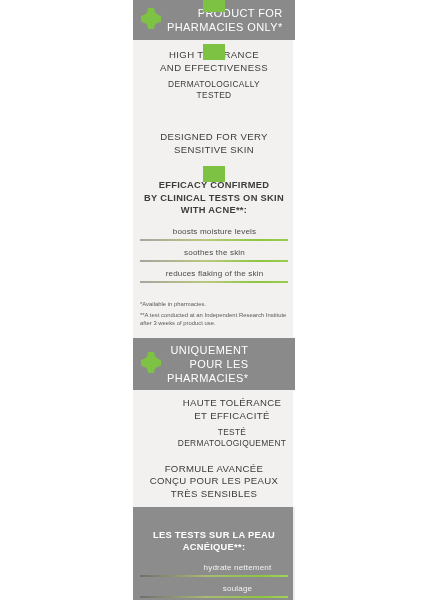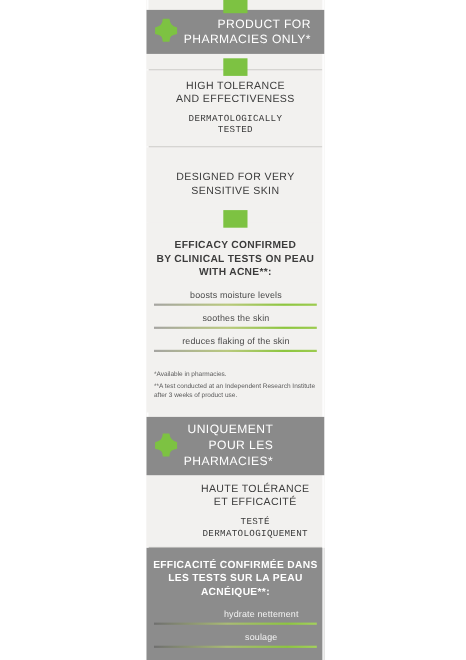--- a/index.html
+++ b/index.html
@@ -69,21 +69,21 @@
   .hr{
     height:1px;background:#b9b8b6;margin:0 2px;
   }
   .block{
     padding:9px 8px 9px 8px;
     text-align:center;
     line-height:1.3;
     color:#3b3b3b;
   }
   .lg{ font-size:9.6px; letter-spacing:.35px; }
-  .sm{ font-size:8.4px; letter-spacing:.3px; margin-top:5px;font-family:Liberation Mono, monospace;}
+  .sm{ font-size:8.4px; letter-spacing:.3px; margin-top:5px;}
 
   
   .eff-head{
     font-size:9.3px;font-weight:bold;letter-spacing:.3px;
     line-height:1.32;text-align:center;
     padding:14px 6px 9px 6px;
   }
   .eff-head.fr{padding:9px 4px 8px 4px;color:#222;}
 
   
@@ -168,21 +168,21 @@
 
     <div class="hr"></div>
 
     <div style="height:16px;background:#f2f1ef;position:relative;">
       <div class="greentab" style="top:1px;"></div>
     </div>
 
     <div class="light">
       <div class="eff-head">
         <span>EFFICACY CONFIRMED</span><br>
-        <span>BY CLINICAL TESTS ON PEAU</span><br>
+        <span>BY CLINICAL TESTS ON SKIN</span><br>
         <span>WITH ACNE**:</span>
       </div>
       <div class="claims">
         <div class="claim">boosts moisture levels</div>
         <div class="rule"></div>
         <div class="claim">soothes the skin</div>
         <div class="rule"></div>
         <div class="claim">reduces flaking of the skin</div>
         <div class="rule"></div>
       </div>
@@ -213,24 +213,31 @@
         <span>ET EFFICACITÉ</span>
       </div>
       <div class="sm">
         <span>TESTÉ</span><br>
         <span>DERMATOLOGIQUEMENT</span>
       </div>
     </div>
 
     <div class="hr"></div>
 
+    <div class="block light" style="padding-top:7px;padding-bottom:7px;">
+      <div class="lg">
+        <span>FORMULE AVANCÉE</span><br>
+        <span>CONÇU POUR LES PEAUX</span><br>
+        <span>TRÈS SENSIBLES</span>
+      </div>
+    </div>
 
     <div class="band-grey">
       <div class="eff-head fr" style="color:#fff;">
-        <span>EFFICACITÉ CONFIRMÉE DANS</span><br>
+        <br>
         <span>LES TESTS SUR LA PEAU</span><br>
         <span>ACNÉIQUE**:</span>
       </div>
       <div class="claims">
         <div class="claim">hydrate nettement</div>
         <div class="rule"></div>
         <div class="claim">soulage</div>
         <div class="rule"></div>
 
       </div>

